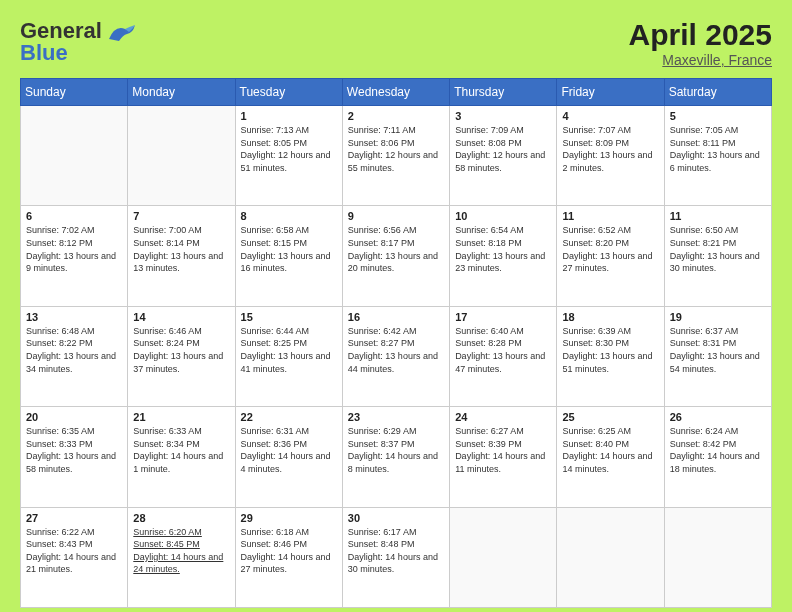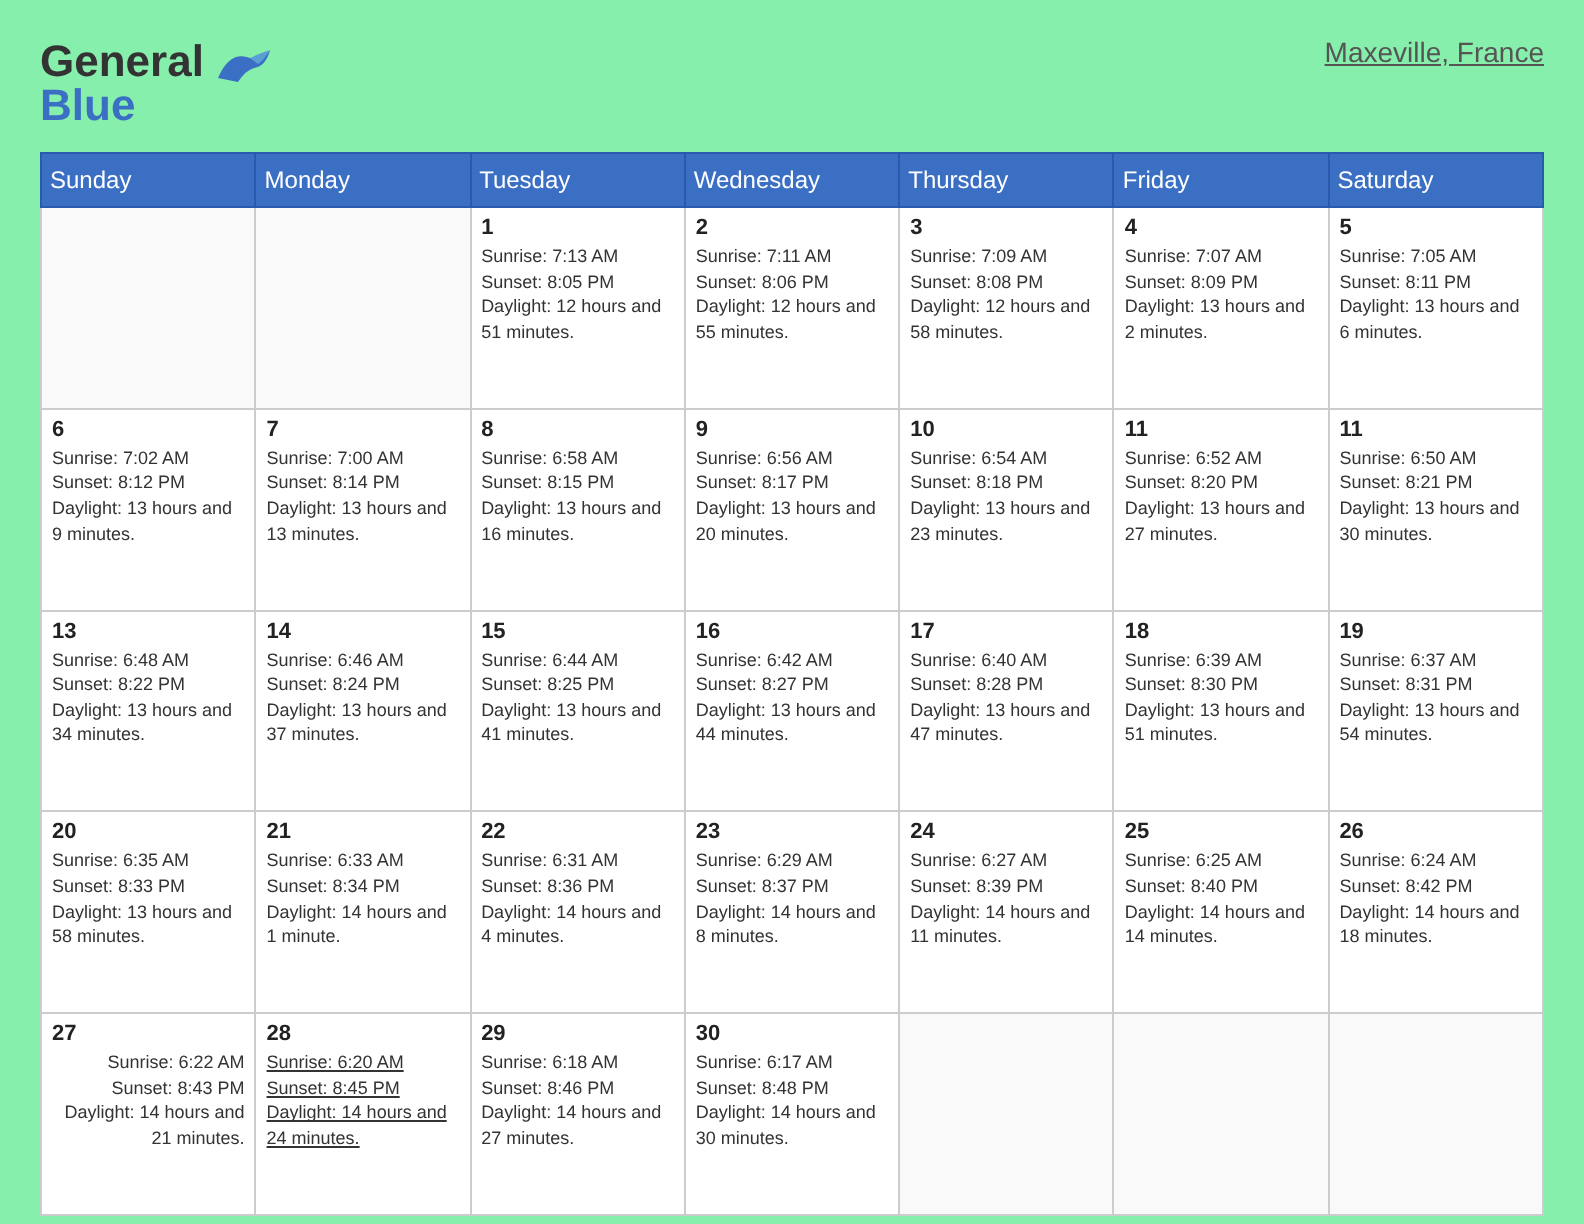--- a/index.html
+++ b/index.html
@@ -6,21 +6,21 @@
     body {
       font-family: Arial, sans-serif;
       background: #fff;
       width: 792px;
       height: 612px;
       overflow: hidden;
     }
     .page {
       width: 792px;
       height: 612px;
-      background: #86efac;
+      background: #bef264;
       padding: 18px 20px 4px 20px;
       display: flex;
       flex-direction: column;
     }
     .header {
       display: flex;
       justify-content: space-between;
       align-items: flex-start;
       margin-bottom: 10px;
     }
@@ -95,20 +95,21 @@
       <div class="logo-row">
         <span style="font-size:22px;font-weight:bold;color:#333;">General</span>
         <svg width="32" height="22" viewBox="0 0 32 22" style="margin-left:3px;margin-top:2px;">
           <path d="M4,18 Q10,4 20,8 Q26,10 30,4 Q28,12 22,13 Q18,14 14,20 Z" fill="#3a6fc4"></path>
           <path d="M20,8 Q24,6 30,4 Q27,9 24,11 Z" fill="#5a9fd4"></path>
         </svg>
       </div>
       <span style="font-size:22px;font-weight:bold;color:#3a6fc4;margin-top:-4px;">Blue</span>
     </div>
     <div class="title-block">
+      <div class="month-year">April 2025</div>
       <div class="location">Maxeville, France</div>
     </div>
   </div>
 
   <table class="calendar">
     <thead>
       <tr>
       <th>Sunday</th>
           <th>Monday</th>
           <th>Tuesday</th>
@@ -281,21 +282,21 @@
           <td>
             <span class="day-num">26</span>
             <div class="day-info" style="white-space: pre-line;">Sunrise: 6:24 AM
 Sunset: 8:42 PM
 Daylight: 14 hours and 18 minutes.</div>
           </td>
         </tr>
         <tr>
           <td>
             <span class="day-num">27</span>
-            <div class="day-info" style="white-space: pre-line; text-align: right;">Sunrise: 6:22 AM
+            <div class="day-info" style="white-space: pre-line;">Sunrise: 6:22 AM
 Sunset: 8:43 PM
 Daylight: 14 hours and 21 minutes.</div>
           </td>
           <td>
             <span class="day-num">28</span>
             <div class="day-info" style="white-space: pre-line; text-decoration: underline;">Sunrise: 6:20 AM
 Sunset: 8:45 PM
 Daylight: 14 hours and 24 minutes.</div>
           </td>
           <td>

